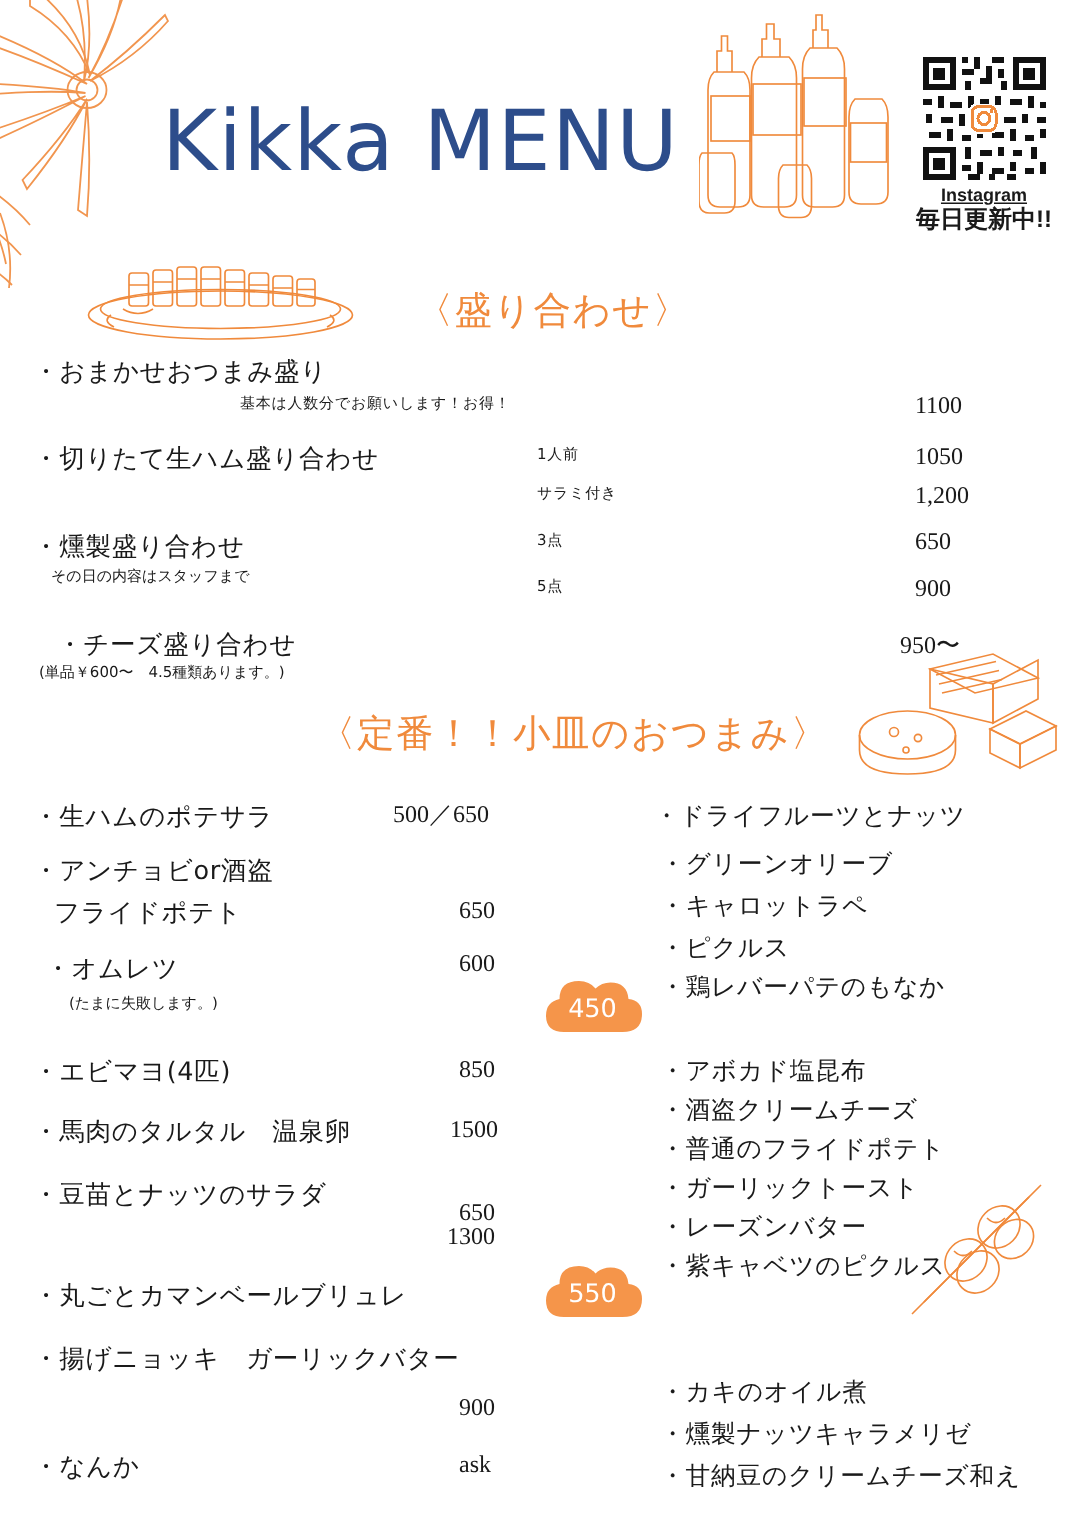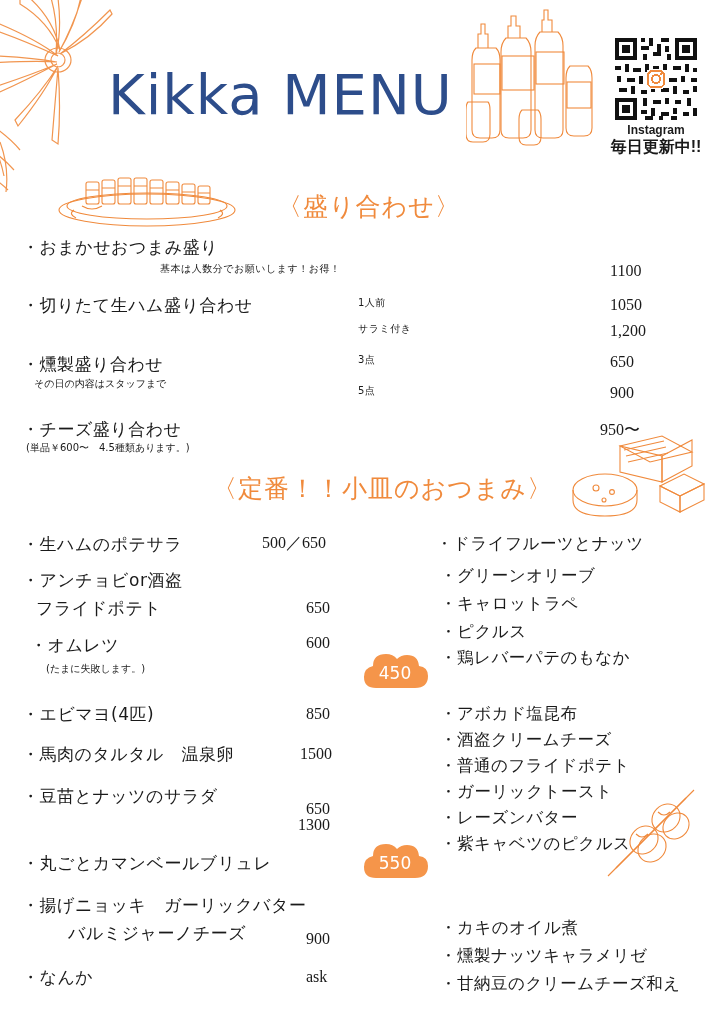--- a/index.html
+++ b/index.html
@@ -87,20 +87,21 @@
     margin: 0 auto;
     display: block;
   }
   .qr-label {
     font-size: 12px;
     font-weight: bold;
     color: #1a1a1a;
     margin-top: 2px;
     letter-spacing: 0px;
     line-height: 1.15;
+    text-decoration: underline;
   }
   .qr-label2 {
     font-size: 16px;
     font-weight: bold;
     color: #1a1a1a;
     line-height: 1.15;
   }
 
   
   .title {
@@ -357,21 +358,21 @@
   <div class="t sub" style="left:358px; top:322px;">サラミ付き</div>
   <div class="t price price-r" style="left:610px; top:322px; width:90px;">1,200</div>
 
   <div class="t item" style="left:22px; top:353px;">・燻製盛り合わせ</div>
   <div class="t tiny" style="left:34px; top:377px;">その日の内容はスタッフまで</div>
   <div class="t sub" style="left:358px; top:353px;">3点</div>
   <div class="t price price-r" style="left:610px; top:353px; width:90px;">650</div>
   <div class="t sub" style="left:358px; top:384px;">5点</div>
   <div class="t price price-r" style="left:610px; top:384px; width:90px;">900</div>
 
-  <div class="t item" style="left:22px; top:418px;text-align:center;">・チーズ盛り合わせ</div>
+  <div class="t item" style="left:38px; top:418px;text-align:center;">・チーズ盛り合わせ</div>
   <div class="t tiny" style="left:26px; top:441px;">(単品￥600〜　4.5種類あります。)</div>
   <div class="t price price-r" style="left:600px; top:420px; width:90px;">950〜</div>
 
   <div class="sec-head" id="sec-2">〈定番！！小皿のおつまみ〉</div>
 
   <div class="t item" style="left:22px; top:533px;">・生ハムのポテサラ</div>
   <div class="t price" style="left:262px; top:533px;">500／650</div>
 
   <div class="t item" style="left:22px; top:569px;">・アンチョビor酒盗</div>
   <div class="t item" style="left:36px; top:597px;">フライドポテト</div>
@@ -387,21 +388,20 @@
   <div class="t item" style="left:22px; top:743px;">・馬肉のタルタル　温泉卵</div>
   <div class="t price" style="left:300px; top:745px;">1500</div>
 
   <div class="t item" style="left:22px; top:785px;">・豆苗とナッツのサラダ</div>
   <div class="t price" style="left:306px; top:800px;">650</div>
 
   <div class="t item" style="left:22px; top:852px;">・丸ごとカマンベールブリュレ</div>
   <div class="t price" style="left:298px; top:816px;">1300</div>
 
   <div class="t item" style="left:22px; top:894px;">・揚げニョッキ　ガーリックバター</div>
-  <div class="t item" style="left:68px; top:922px;">バルミジャーノチーズ</div>
   <div class="t price" style="left:306px; top:930px;">900</div>
 
   <div class="t item" style="left:22px; top:966px;">・なんか</div>
   <div class="t price" style="left:306px; top:968px;">ask</div>
 
 
   <div class="cloud" style="left:362px; top:650px;">
     <svg viewBox="0 0 66 46">
       <path d="M14 38 q-12 0 -12 -11 q0 -9 9 -11 q0 -12 13 -12 q7 0 11 5 q4 -4 10 -4 q11 0 12 11 q9 1 9 10 q0 12 -13 12 z" fill="#f5954a"></path>
     </svg>

